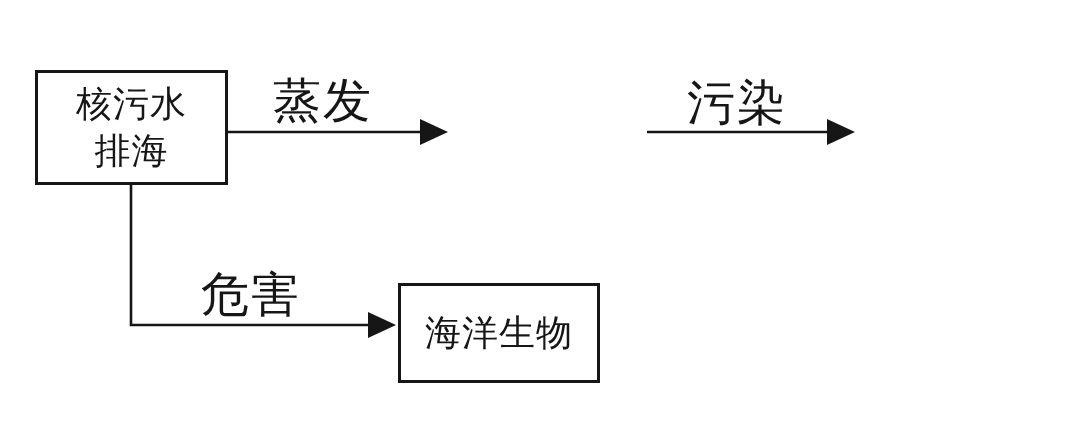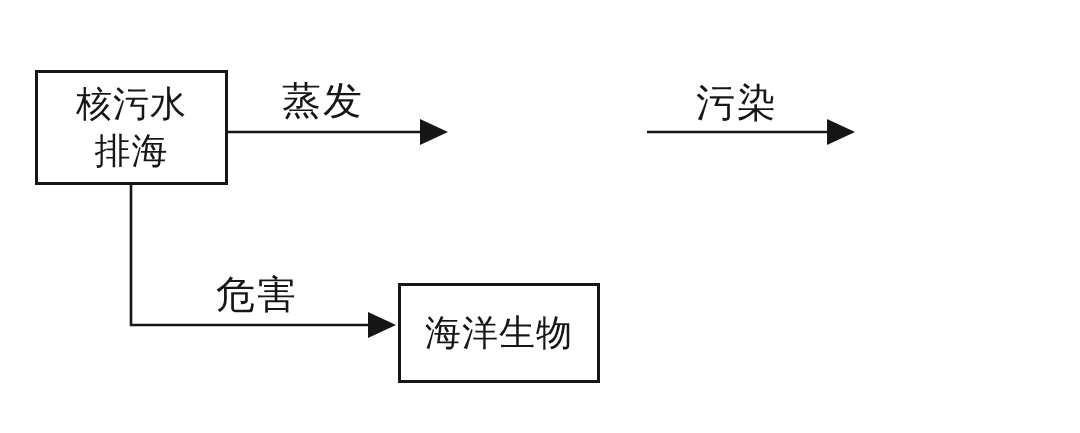--- a/index.html
+++ b/index.html
@@ -52,27 +52,27 @@
     letter-spacing: 1px;
     white-space: pre-line;
   }
   .node-source   { left: 35px;  top: 70px;  width: 193px; height: 115px; }
   .node-rain     { left: 448px; top: 73px;  width: 199px; height: 120px; }
   .node-grain    { left: 855px; top: 67px;  width: 182px; height: 118px; }
   .node-marine   { left: 398px; top: 283px; width: 202px; height: 100px; }
   .edge-label {
     position: absolute;
     transform: translate(-50%, -50%);
-    font-size: 39px;
+    font-size: 48px;
     letter-spacing: 2px;
     white-space: nowrap;
   }
   .label-evaporation { left: 323px; top: 101px; }
   .label-pollution   { left: 737px; top: 103px; }
-  .label-harm        { left: 251px; top: 295px; margin-left: 6px; }
+  .label-harm        { left: 251px; top: 295px; }
 </style>
 </head>
 <body>
 
 <div class="canvas">
 
   <svg class="edges" viewBox="0 0 1080 433" xmlns="http://www.w3.org/2000/svg">
 
     <line class="edge-line" x1="228" y1="132" x2="423" y2="132"></line>
     <polygon class="edge-head" points="448,132 420,119 420,145"></polygon>

